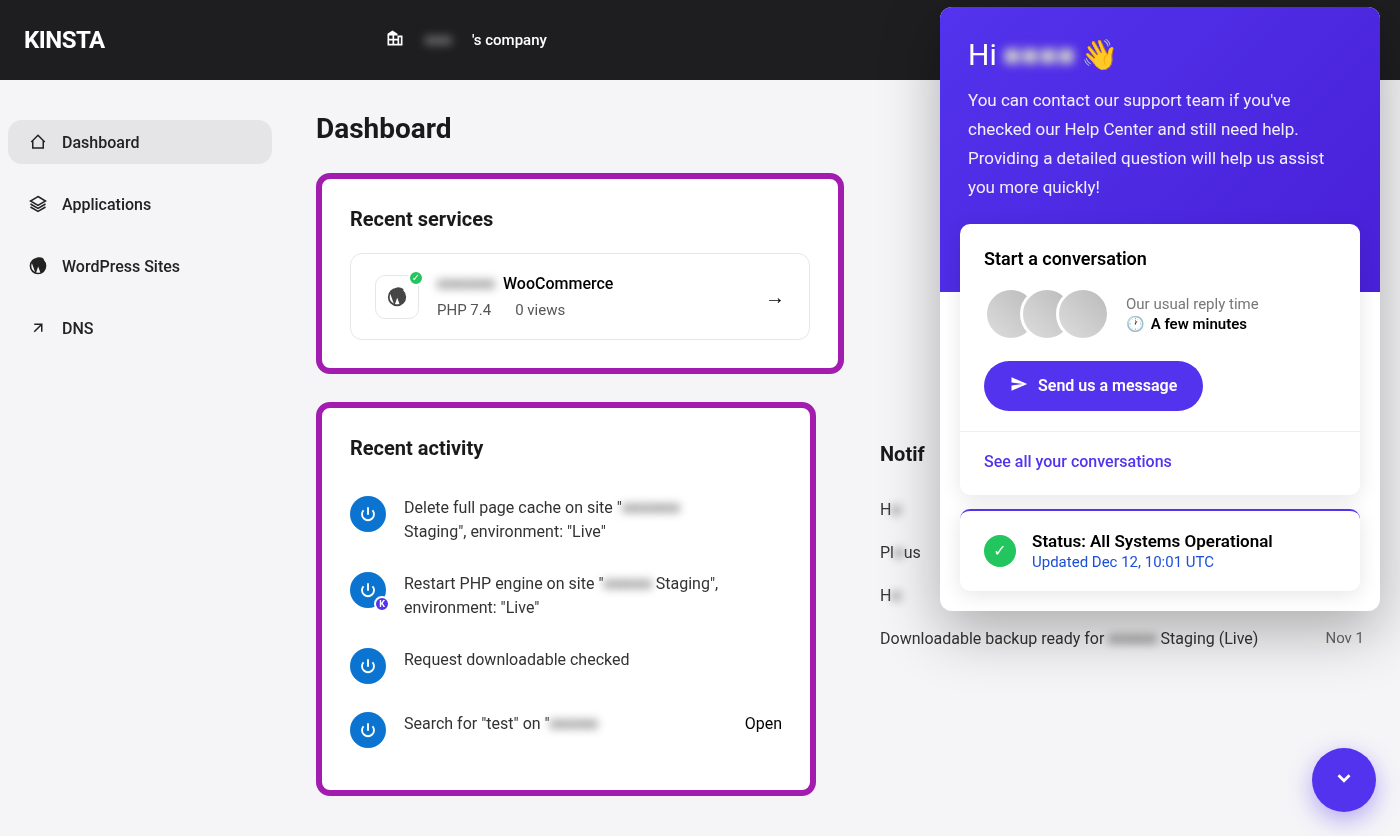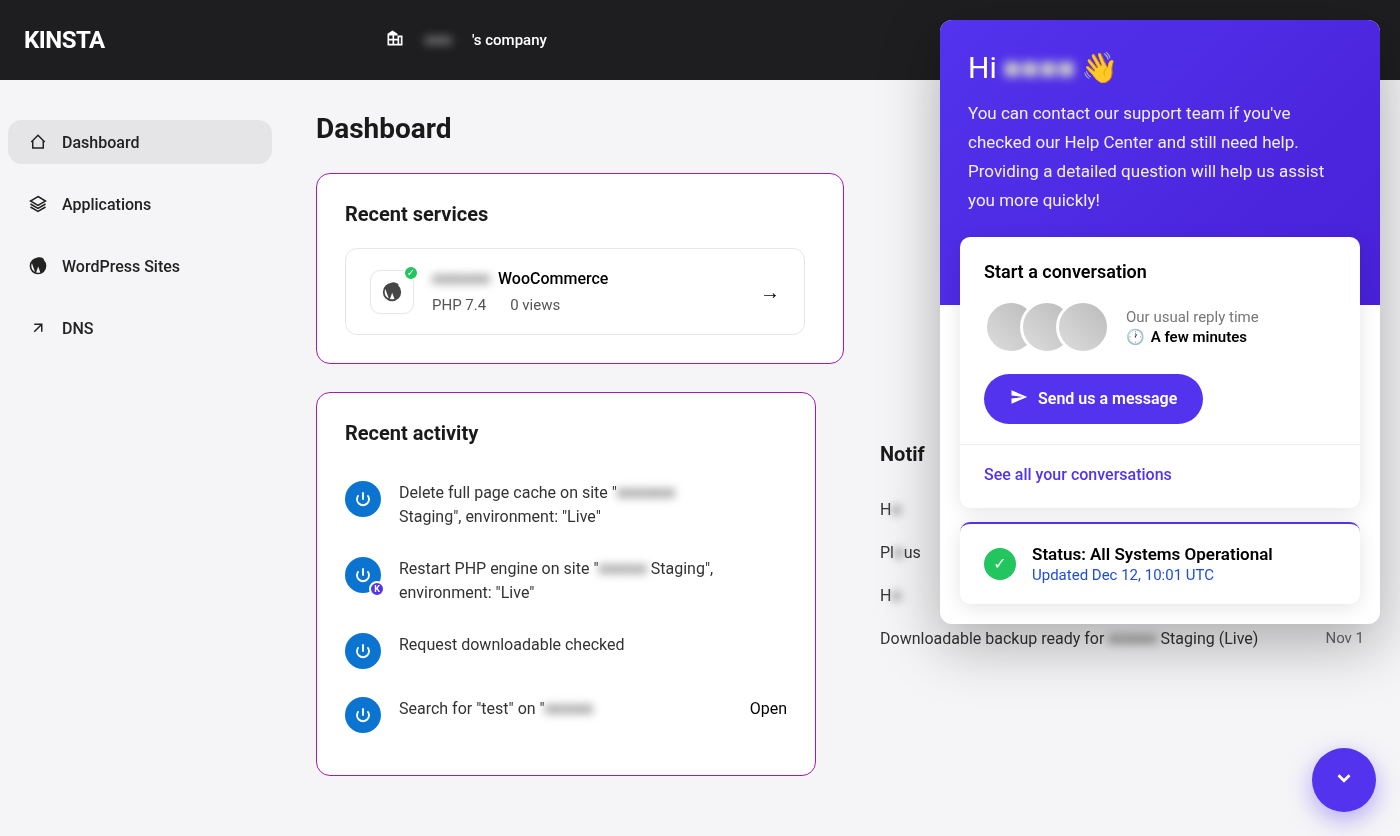--- a/index.html
+++ b/index.html
@@ -12,21 +12,21 @@
 
 .layout { display: flex; height: calc(100% - 64px); }
 .sidebar { width: 280px; padding: 40px 8px 0 8px; }
 .nav-item { display: flex; align-items: center; gap: 14px; padding: 12px 20px; border-radius: 14px; cursor: pointer; font-size: 16px; font-weight: 500; color: #222; margin-bottom: 18px; }
 .nav-item.active { background: #e5e5e8; }
 .nav-icon { width: 20px; height: 20px; display: flex; align-items: center; justify-content: center; color: #222; }
 
 .main { flex: 1; padding: 32px 36px; overflow-y: auto; }
 .page-title { font-size: 28px; font-weight: 700; margin-bottom: 28px; color: #1a1a1a; }
 
-.panel { background: white; border: 1px solid #a21caf; border-radius: 14px; padding: 28px; margin-bottom: 28px; }
+.panel { background: white; border: 6px solid #a21caf; border-radius: 14px; padding: 28px; margin-bottom: 28px; }
 .panel-title { font-size: 20px; font-weight: 700; margin-bottom: 22px; color: #1a1a1a; }
 
 .service-cards { display: flex; gap: 24px; overflow: hidden; }
 .service-card { border: 1px solid #e6e6ea; border-radius: 12px; padding: 20px 24px; display: flex; align-items: center; gap: 18px; cursor: pointer; min-width: 460px; position: relative; }
 .wp-icon-box { width: 44px; height: 44px; border: 1px solid #e6e6ea; border-radius: 10px; display: flex; align-items: center; justify-content: center; position: relative; font-size: 22px; }
 .wp-badge { position: absolute; top: -6px; right: -6px; width: 16px; height: 16px; background: #22c55e; color: white; border-radius: 50%; font-size: 10px; display: flex; align-items: center; justify-content: center; border: 2px solid white; }
 .service-info { flex: 1; }
 .service-title { font-size: 16px; font-weight: 500; margin-bottom: 8px; display: flex; align-items: center; gap: 8px; }
 .service-meta { font-size: 15px; color: #555; display: flex; gap: 24px; }
 .arrow-right { font-size: 20px; font-weight: 700; }
@@ -35,21 +35,21 @@
 .activity-avatar { width: 36px; height: 36px; border-radius: 50%; background: #0b73d0; color: white; display: flex; align-items: center; justify-content: center; position: relative; flex-shrink: 0; }
 .activity-badge { position: absolute; bottom: -4px; right: -4px; width: 16px; height: 16px; background: #5333ed; border-radius: 50%; color: white; font-size: 9px; font-weight: 700; display: flex; align-items: center; justify-content: center; border: 2px solid white; }
 .activity-text { font-size: 16px; color: #333; line-height: 1.5; max-width: 320px; }
 .activity-status { margin-left: auto; font-size: 16px; padding-top: 2px; }
 
 .right-col { width: 520px; padding: 32px 36px 32px 0; }
 .notif-row { display: flex; justify-content: space-between; align-items: flex-start; padding: 12px 0; font-size: 16px; color: #333; }
 .notif-date { color: #666; font-size: 15px; white-space: nowrap; padding-left: 12px; }
 
 
-.chat-widget { position: absolute; top: 20px; right: 20px; width: 440px; background: white; border-radius: 12px; box-shadow: 0 20px 60px rgba(0,0,0,0.3); overflow: hidden; z-index: 100; }
+.chat-widget { position: absolute; top: 7px; right: 20px; width: 440px; background: white; border-radius: 12px; box-shadow: 0 20px 60px rgba(0,0,0,0.3); overflow: hidden; z-index: 100; }
 .chat-header { background: linear-gradient(135deg, #5333ed 0%, #4820d8 100%); padding: 30px 28px 90px; color: white; }
 .chat-greeting { font-size: 30px; font-weight: 400; margin-bottom: 14px; display: flex; align-items: center; gap: 6px; }
 .chat-subtext { font-size: 17px; line-height: 1.7; opacity: 0.92; }
 .chat-body { padding: 0 20px 20px; margin-top: -68px; }
 .chat-card { background: white; border-radius: 10px; box-shadow: 0 4px 20px rgba(0,0,0,0.1); padding: 24px; margin-bottom: 14px; }
 .chat-card-title { font-size: 18px; font-weight: 600; margin-bottom: 18px; }
 .chat-avatars { display: flex; align-items: center; margin-bottom: 20px; }
 .avatar-stack { display: flex; margin-right: 16px; }
 .avatar-circle { width: 54px; height: 54px; border-radius: 50%; border: 3px solid white; background: linear-gradient(45deg, #ddd, #bbb); margin-left: -18px; }
 .avatar-circle:first-child { margin-left: 0; }

